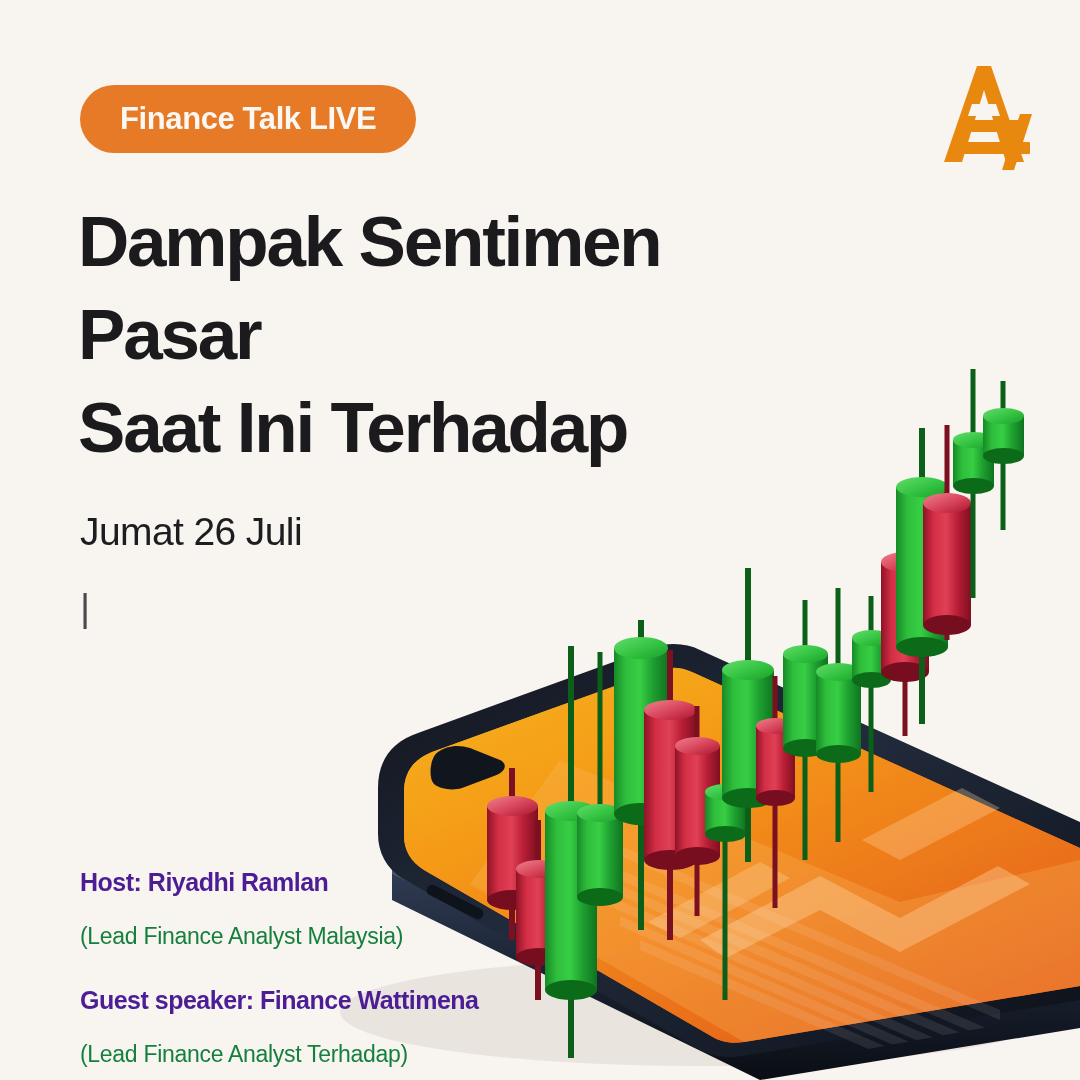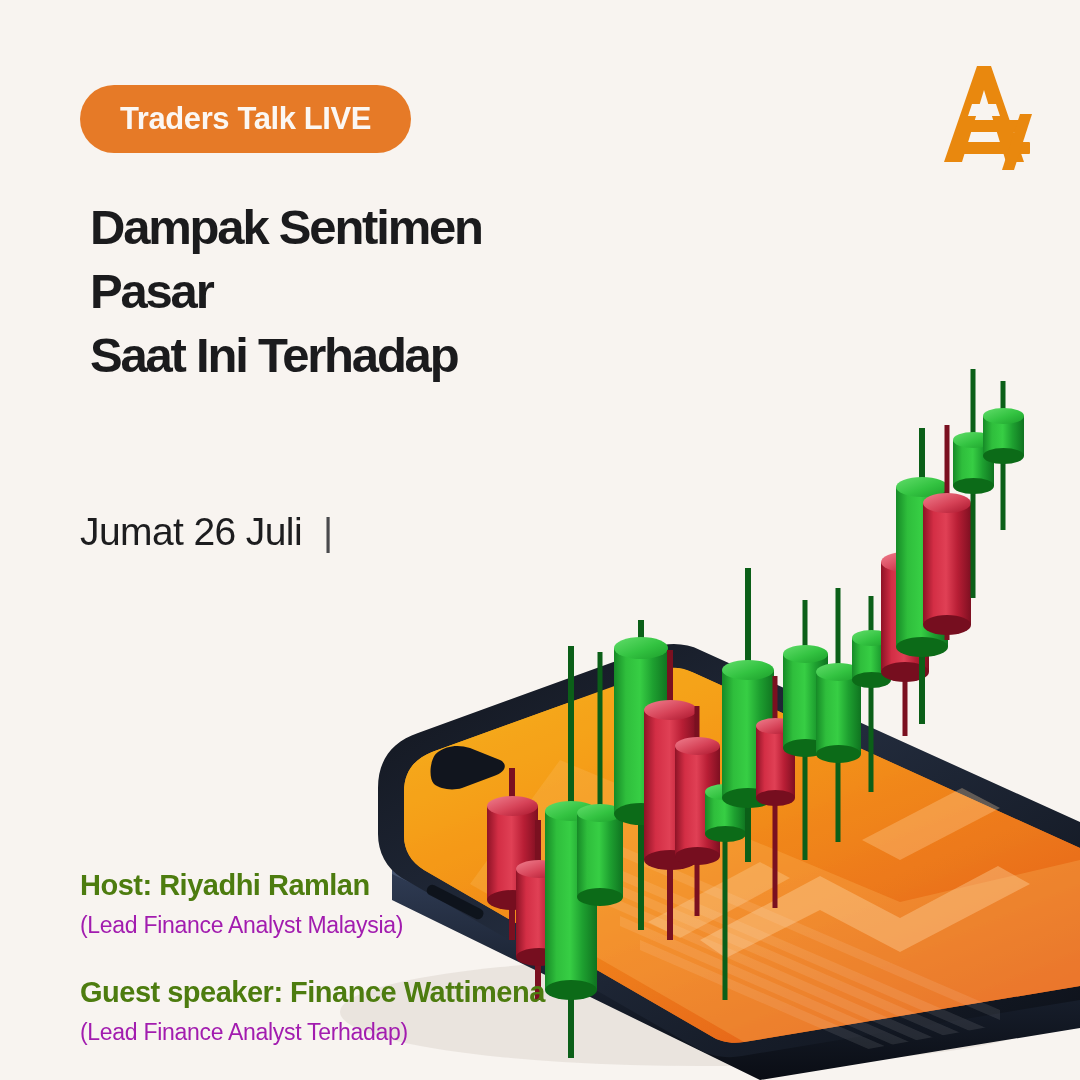--- a/index.html
+++ b/index.html
@@ -31,51 +31,50 @@
     font-size:31px; font-weight:bold;
     letter-spacing:-0.4px;
     white-space:nowrap;
   }
 
   
   #headline {
     position:absolute; left:78px; top:195px;
     width:720px;
     color:#1B1B1D;
-    font-size:49px;
+    font-size:71px;
     font-weight:bold;
     line-height:1.31;
     letter-spacing:-2.2px;
-    margin-left:12px;
   }
   #headline .hl { display:block; }
 
   
   #dateline {
     position:absolute; left:80px; top:510px;
     color:#1D1D1F;
     font-size:39px;
     font-weight:400;
     letter-spacing:-0.6px;
     white-space:nowrap;
-    display:flex; align-items:baseline; gap:21px;
+    display:flex; align-items:baseline; gap:32px;flex-direction:column;
   }
   #dateline .sep { color:#4A4A4D; font-weight:300; }
 
   
   #speakers { position:absolute; left:80px; top:866px; z-index:40; }
   .sp-block { margin-bottom:32px; }
   .sp-block:last-child { margin-bottom:0; }
   .sp-name {
-    font-size:29px; font-weight:bold; color:#4d7c0f;
+    font-size:25px; font-weight:bold; color:#4c1d95;
     letter-spacing:-0.5px; line-height:1.35; white-space:nowrap;
   }
   .sp-role {
-    font-size:23px; font-weight:400; color:#a21caf;
-    letter-spacing:-0.3px; line-height:1.4; margin-top:4px; white-space:nowrap;
+    font-size:23px; font-weight:400; color:#15803d;
+    letter-spacing:-0.3px; line-height:1.4; margin-top:20px; white-space:nowrap;
   }
 
   
   #art { position:absolute; left:0; top:0; width:1080px; height:1080px; z-index:10; pointer-events:none; }
 </style>
 </head>
 <body>
 
 <div id="poster">
 
@@ -86,21 +85,21 @@
         <rect x="26" y="62" width="62" height="12" rx="1"></rect>
         <rect x="26" y="84" width="68" height="12" rx="1"></rect>
         <path d="M84 56 L96 56 L78 112 L66 112 Z"></path>
       </g>
       <path d="M41 8 L55 8 L88 104 L70 104 L48 32 L26 104 L8 104 Z" fill="#F8F4F0" opacity="0"></path>
       <path d="M36 46 L60 46 L64 58 L32 58 Z" fill="#F8F4F0"></path>
     </svg>
   </div>
 
   <div id="badge">
-    <span>Traders Talk LIVE</span>
+    <span>Finance Talk LIVE</span>
   </div>
 
   <h1 id="headline">
     <span class="hl">Dampak Sentimen</span>
     <span class="hl">Pasar</span>
     <span class="hl">Saat Ini Terhadap</span>
   </h1>
 
   <div id="dateline">
     <span>Jumat 26 Juli</span>

